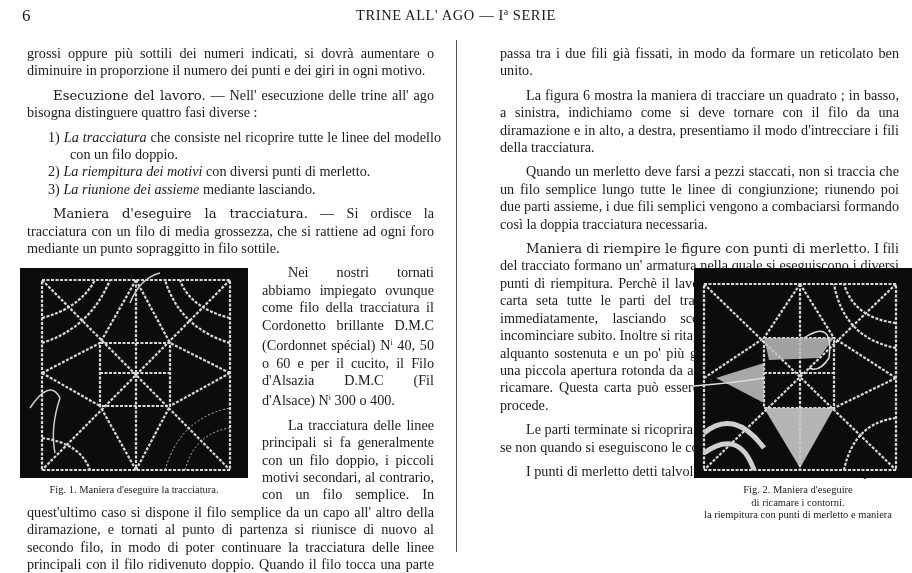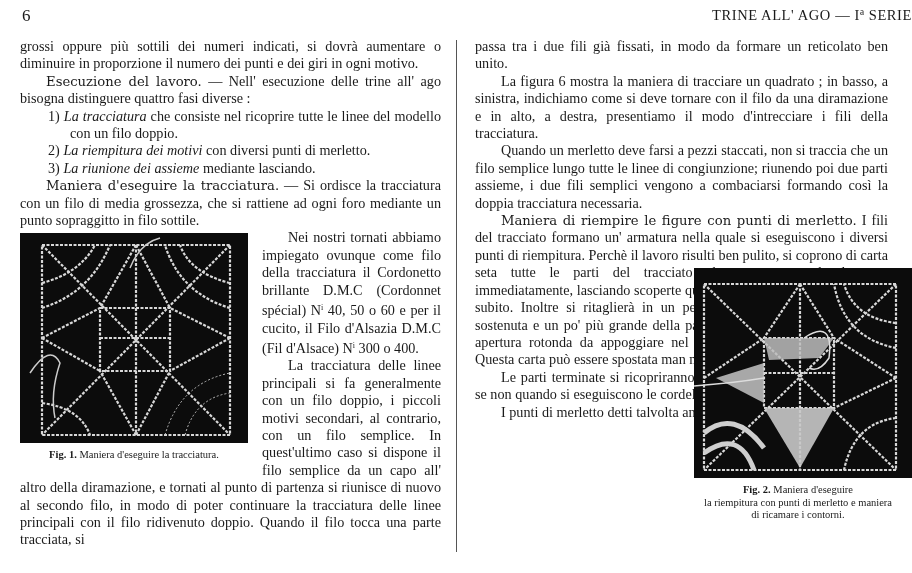--- a/index.html
+++ b/index.html
@@ -1,34 +1,34 @@
 <!DOCTYPE html>
 <html><head>
 <meta charset="utf-8">
 <style>
   html, body { margin:0; padding:0; background:#ffffff; }
   body { width:912px; height:573px; position:relative; overflow:hidden;
          font-family:"Liberation Serif","DejaVu Serif",serif; color:#1a1a1a; }
   .page-number { position:absolute; left:22px; top:6px; font-size:17px; }
-  .running-head { position:absolute; left:0; width:912px; top:7px; text-align:right;
+  .running-head { position:absolute; left:0; width:912px; top:7px; text-align:center;
                   font-size:14.5px; letter-spacing:0.6px; }
   .col { position:absolute; top:38px; font-size:14.2px; line-height:17.4px; text-align:justify; }
   .col-left { left:20px; width:421px; }
-  .col-right { left:475px; width:413px; }
+  .col-right { left:493px; width:413px; }
   .divider { position:absolute; left:456px; top:40px; width:1px; height:512px; background:#555; }
-  p { margin:0; }
+  p { margin:7px; }
   .indent { text-indent:26px; }
   .list { padding-left:28px; }
   .list .item { padding-left:22px; text-indent:-22px; }
   b.head { font-family:"DejaVu Serif",serif; font-weight:normal; font-size:13.2px; }
   i { }
   .figbox { float:left; margin:4px 14px 2px 0; }
   .photo { background:#0c0c0c; display:block; }
   .caption { font-size:10.5px; line-height:12.5px; text-align:center; margin-top:6px; }
-  .caption b { font-weight:bold; }
+  .caption b { font-weight:normal; }
   sup { font-size:8px; vertical-align:5px; }
 </style>
 </head>
 <body>
 
 <div class="page-number">6</div>
 <div class="running-head">TRINE ALL' AGO — Iª SERIE</div>
 <div class="divider"></div>
 
 <div class="col col-left">
@@ -112,16 +112,16 @@
     <polygon points="70,140 140,140 106,200" fill="#c8c8c8" opacity="0.9"></polygon>
     <g fill="none" stroke="#cfcfcf" stroke-width="5">
       <path d="M10 165 Q40 140 70 180"></path>
         <path d="M10 185 Q45 160 60 202"></path>
     </g>
     <path d="M0 118 Q40 115 70 110" fill="none" stroke="#ddd" stroke-width="1.5"></path>
     <path d="M110 70 Q140 50 135 90 Q125 105 115 100" fill="none" stroke="#ddd" stroke-width="1.5"></path>
   </svg>
   <div class="caption">
     <div><b>Fig. 2.</b><span> Maniera d'eseguire</span></div>
+    <div>di ricamare i contorni.</div>
     <div>la riempitura con punti di merletto e maniera</div>
-    <div>di ricamare i contorni.</div>
   </div>
 </div>
 
 </body></html>

